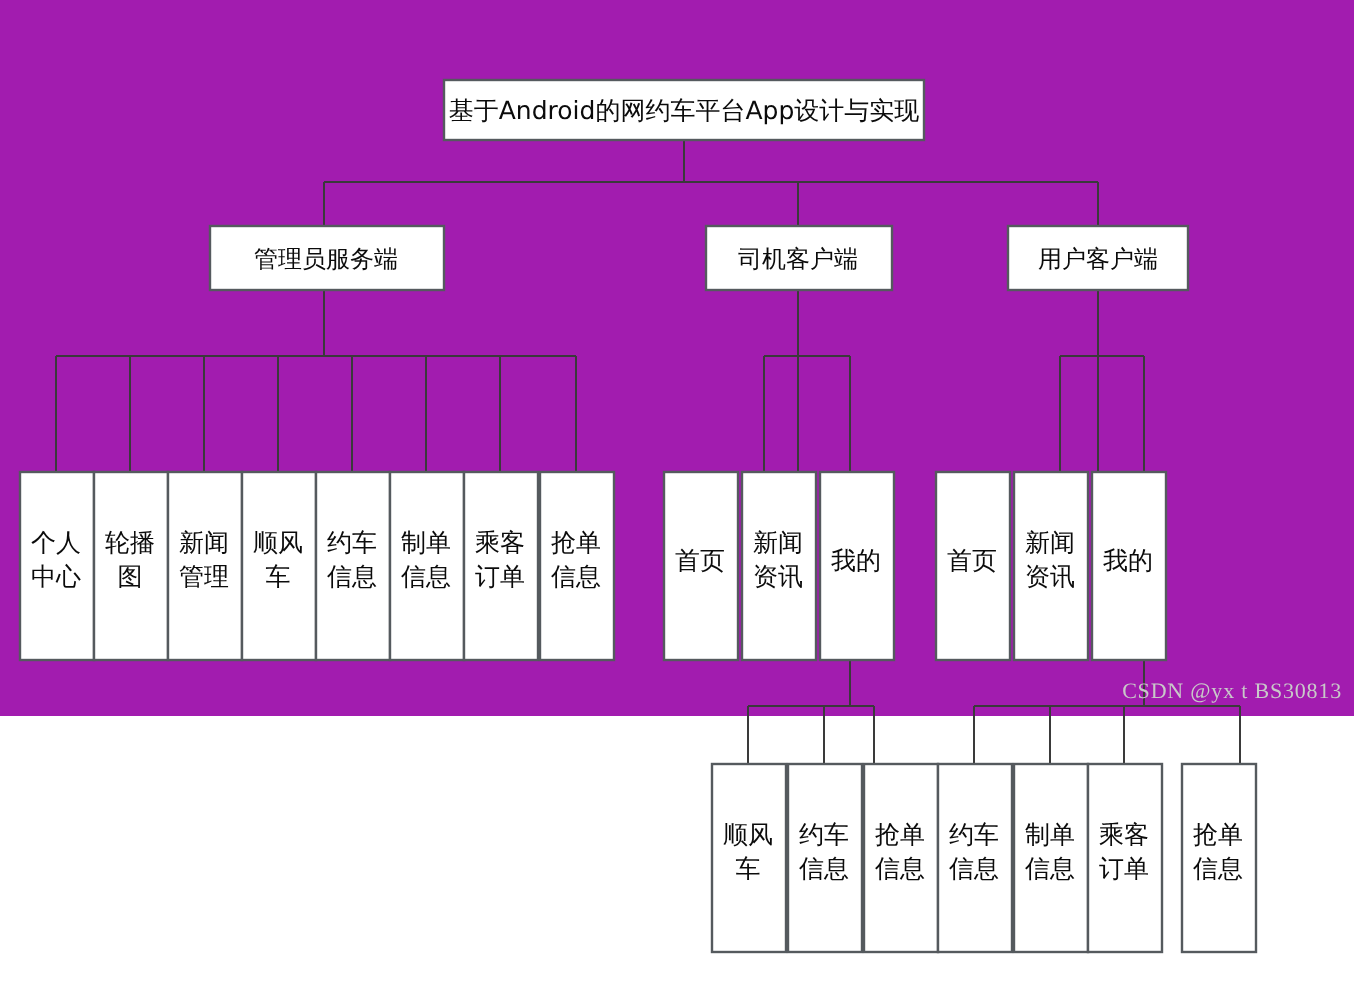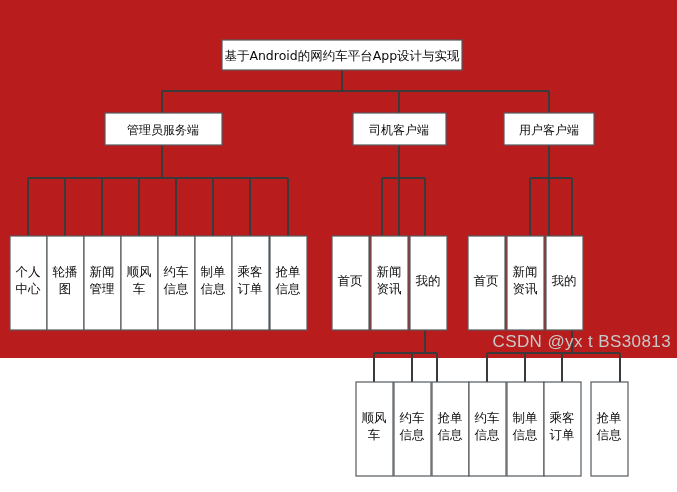--- a/index.html
+++ b/index.html
@@ -10,21 +10,21 @@
   body {
     width: 677px;
     height: 492px;
     overflow: hidden;
     font-family: "DejaVu Sans", "Liberation Sans", sans-serif;
   }
   #diagram-root {
     position: relative;
     width: 677px;
     height: 358px;
-    background: #b91c1c;
+    background: #a21caf;
   }
   svg#tree-svg {
     position: absolute;
     top: 0;
     left: 0;
     width: 677px;
     height: 492px;
     display: block;
   }
   .node-box {
@@ -44,23 +44,23 @@
     text-anchor: middle;
     dominant-baseline: middle;
   }
   .t-root { font-size: 12.5px; }
   .t-l2   { font-size: 12px; }
   .t-leaf { font-size: 12.5px; }
   .watermark {
     position: absolute;
     right: 6px;
     bottom: 6px;
-    font-size: 17px;
+    font-size: 11px;
     color: #c9c9c9;
-    font-family: Liberation Sans, sans-serif;
+    font-family: Liberation Serif, serif;
     letter-spacing: 0.4px;
     white-space: nowrap;
     user-select: none;
   }
 </style>
 </head>
 <body>
 
 <div id="diagram-root">
 

